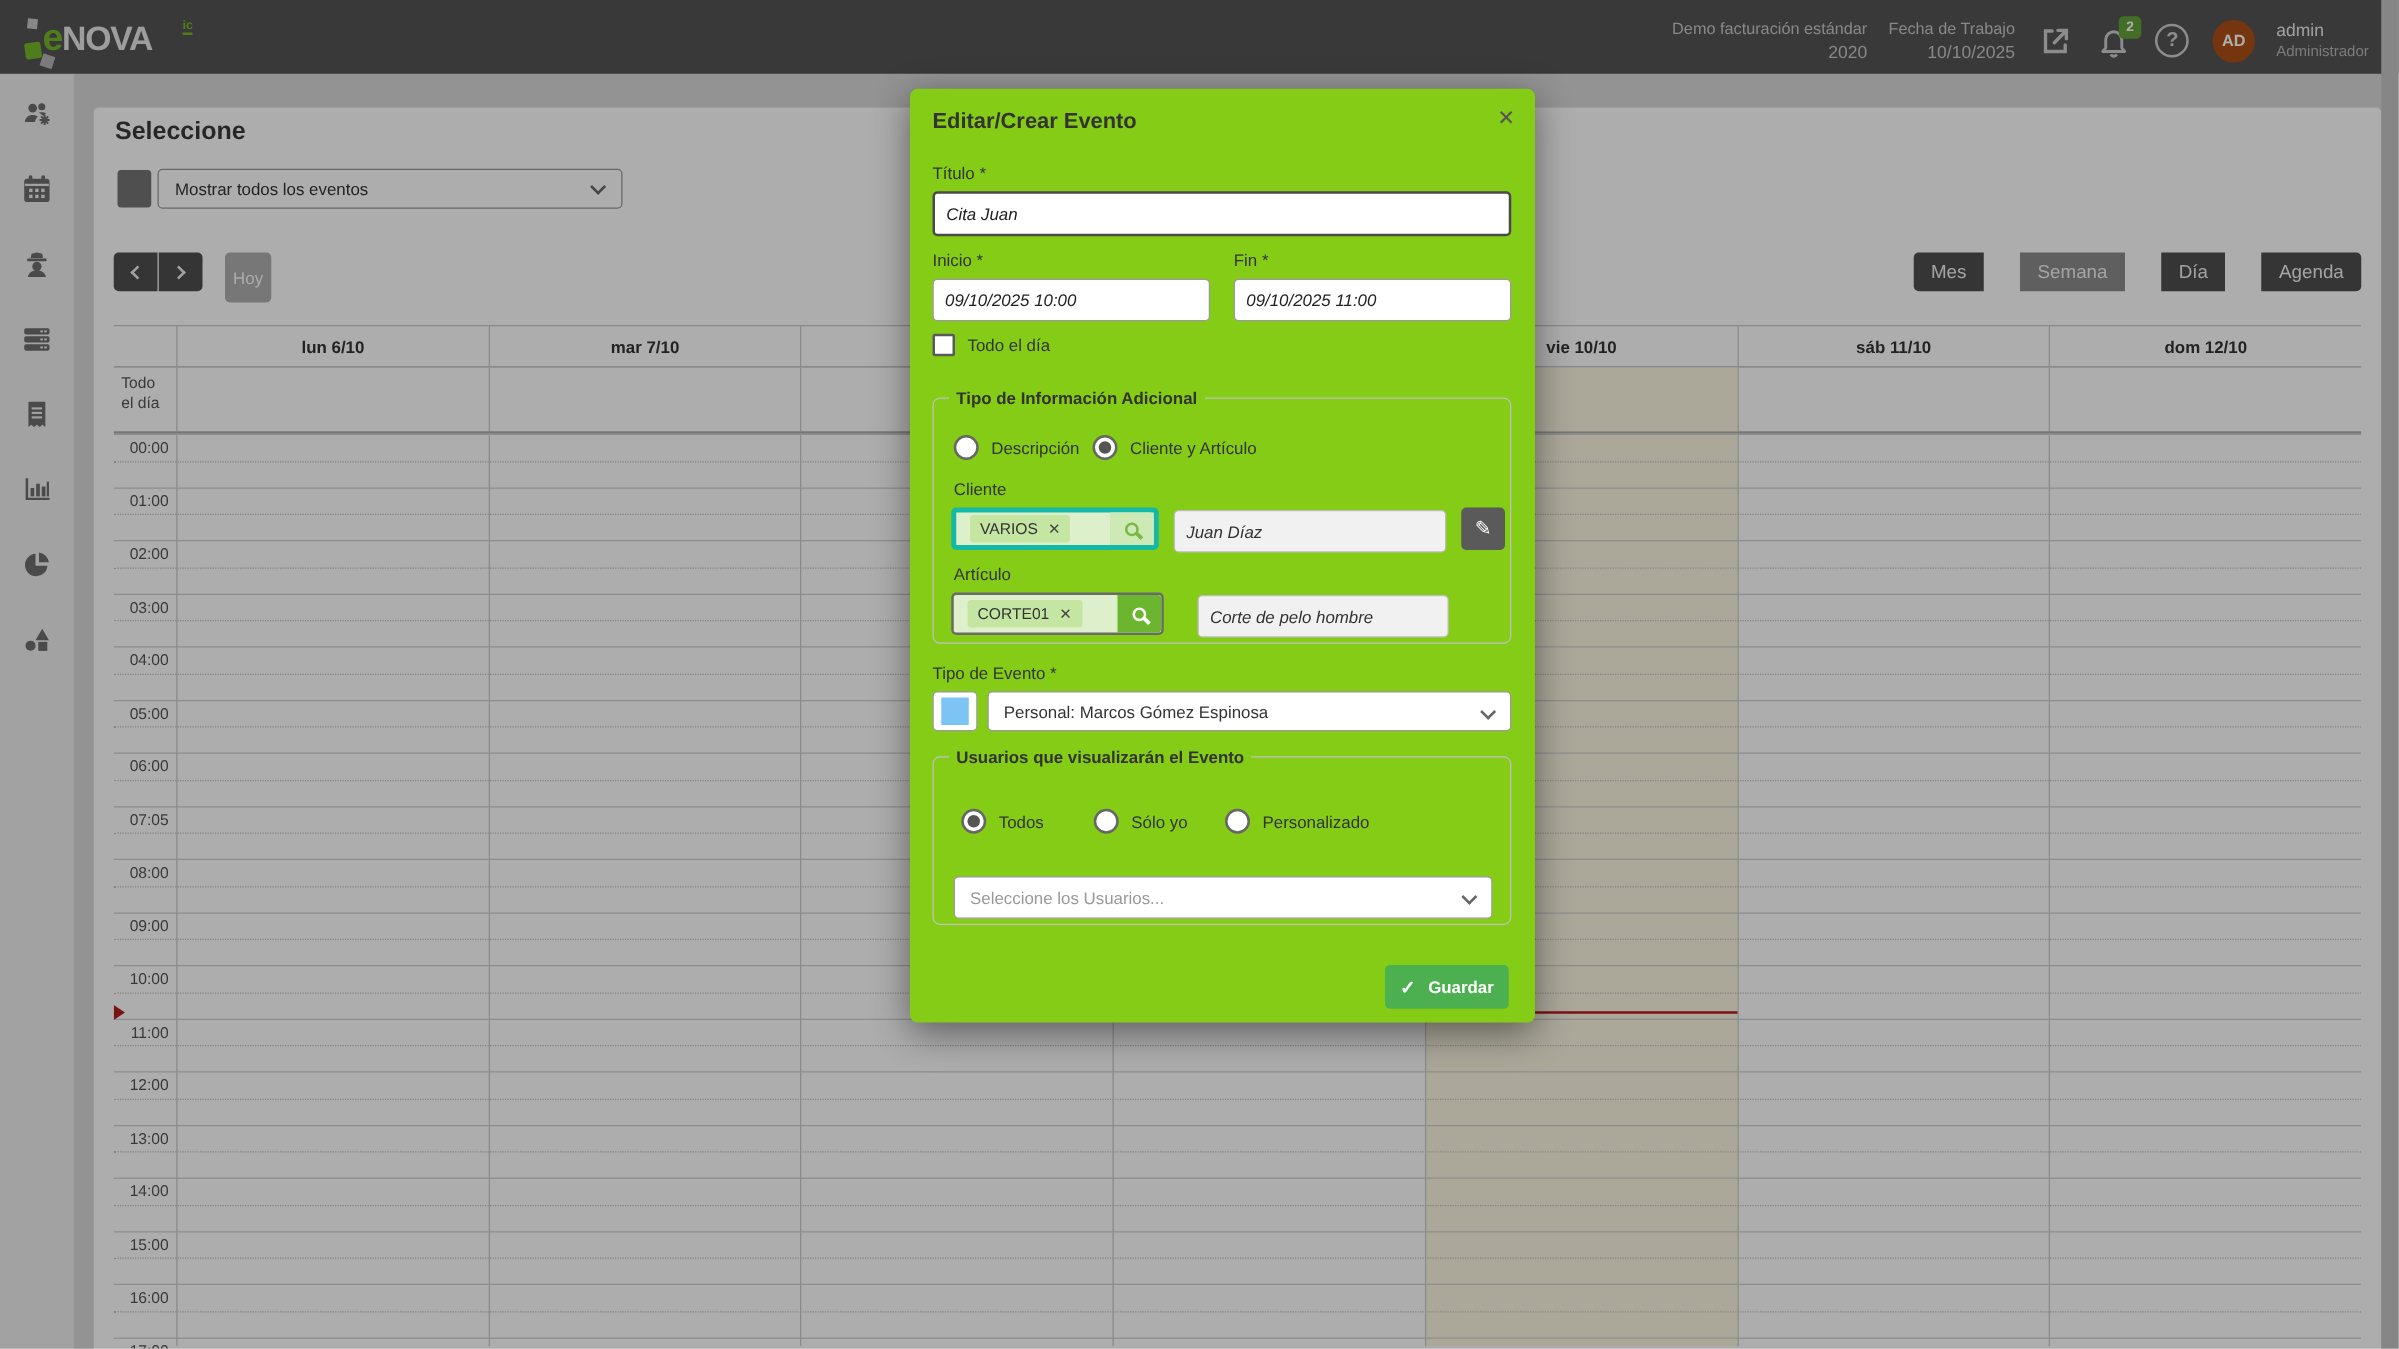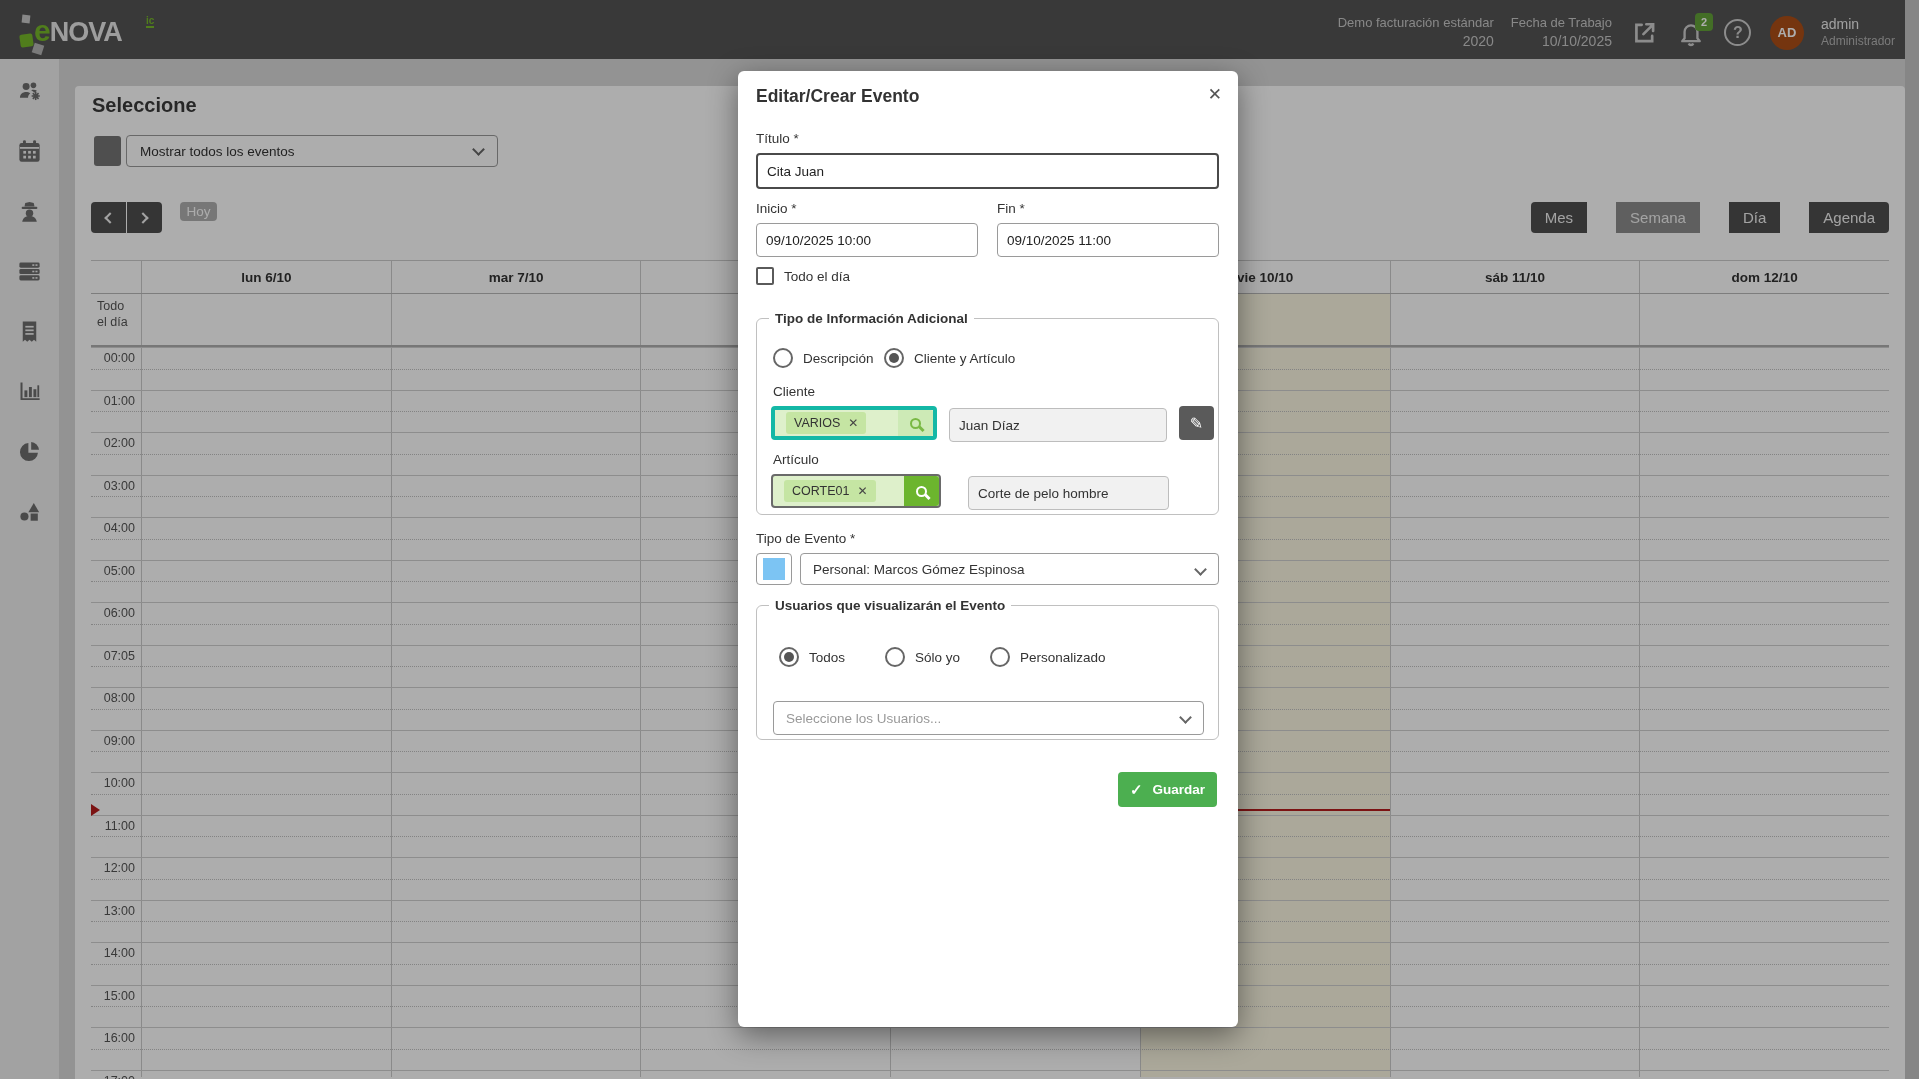--- a/index.html
+++ b/index.html
@@ -53,21 +53,21 @@
                    border:1px solid #9a9a9a; border-radius:4px; font-size:13.5px; color:#333;
                    display:flex; align-items:center; padding:0 34px 0 13px; }
   .chev { width:9px; height:9px; border-right:2px solid #666; border-bottom:2px solid #666;
           transform:rotate(45deg); position:absolute; right:14px; top:9px; }
   .btn-prev, .btn-next { position:absolute; top:116px; width:35px; height:31px; background:#4f4f4f; border:none; }
   .btn-prev { left:16px; border-radius:4px 0 0 4px; }
   .btn-next { left:52px; border-radius:0 4px 4px 0; }
   .arr { display:inline-block; width:8px; height:8px; border-right:2px solid #f0f0f0; border-bottom:2px solid #f0f0f0; }
   .arr.left  { transform:rotate(135deg); margin-left:3px; }
   .arr.right { transform:rotate(-45deg); margin-right:3px; }
-  .btn-hoy { position:absolute; left:105px; top:116px; width:37px; height:19px; background:#b0b0b0; border:none;
+  .btn-hoy { position:absolute; left:105px; top:116px; width:37px; height:40px; background:#b0b0b0; border:none;
              border-radius:4px; color:#fdfdfd; font-size:13.5px; }
   .view-group { position:absolute; right:16px; top:116px; display:flex; height:31px; }
   .view-btn { background:#4f4f4f; color:#f0f0f0; border:none; font-size:15px; padding:0 14px; height:31px;margin-left:29px; }
   .view-btn:first-child { border-radius:4px 0 0 4px; }
   .view-btn:last-child  { border-radius:0 4px 4px 0; }
   .view-btn.active { background:#8d8d8d; }
 
   
   .grid { position:absolute; left:16px; top:174px; width:1798px; height:819px; overflow:hidden; }
   .hdr-row, .allday-row { display:grid; grid-template-columns:50px repeat(7, 1fr); }
@@ -88,27 +88,27 @@
   .hrow .half { position:absolute; left:0; right:0; top:50%; border-top:1px dotted #c2c2c2; }
   .hrow .hlabel { position:absolute; left:0; top:3px; width:44px; text-align:right; font-size:12.5px; color:#555; }
   .now-line { position:absolute; height:0; border-top:2px solid #b71c1c; z-index:3; }
   .now-arrow { position:absolute; left:0; width:0; height:0; border-top:6px solid transparent;
                border-bottom:6px solid transparent; border-left:9px solid #b71c1c; z-index:3; }
 
   
   .overlay { position:absolute; inset:0; background:rgba(0,0,0,0.32); z-index:40; }
 
   
-  .modal { position:absolute; left:728px; top:71px; width:500px; height:956px; background:#ffffff; border-radius:6px;
-           box-shadow:0 8px 30px rgba(0,0,0,0.45); z-index:50;margin-left:10px; }
+  .modal { position:absolute; left:728px; top:71px; width:500px; height:747px; background:#84cc16; border-radius:6px;
+           box-shadow:0 8px 30px rgba(0,0,0,0.45); z-index:50; }
   .m-title { position:absolute; left:18px; top:15px; font-size:17.5px; font-weight:bold; color:#333; }
   .m-close { position:absolute; right:16px; top:13px; font-size:17px; color:#555; cursor:pointer; }
   .lbl { position:absolute; font-size:13.5px; color:#333; }
   .inp { position:absolute; border:1px solid #9a9a9a; border-radius:4px; font-size:13.5px; color:#222;
-         padding:16px 9px; background:#fff; font-family:"Liberation Sans", sans-serif; }
+         padding:16px 9px; background:#fff; font-family:"Liberation Sans", sans-serif;font-style:italic; }
   .inp.focused { border:2px solid #4a4a4a; }
   .inp:disabled, .inp.disabled { background:#f1f1f1; border:1px solid #bdbdbd; color:#333; }
   #titulo-input { left:18px; top:82px; width:463px; height:30px; }
   #inicio-input { left:18px; top:152px; width:222px; height:30px; }
   #fin-input { left:259px; top:152px; width:222px; height:30px; }
   .check-row { position:absolute; left:18px; top:196px; display:flex; align-items:center; gap:10px; }
   .checkbox { width:18px; height:18px; border:2px solid #5a5a5a; border-radius:2px; background:#fff; }
   .check-row .lab { font-size:13.5px; color:#333; }
   fieldset { position:absolute; border:1px solid #c0c0c0; border-radius:6px; }
   legend { font-size:13.5px; font-weight:bold; color:#333; margin-left:12px; padding:0 6px; }

